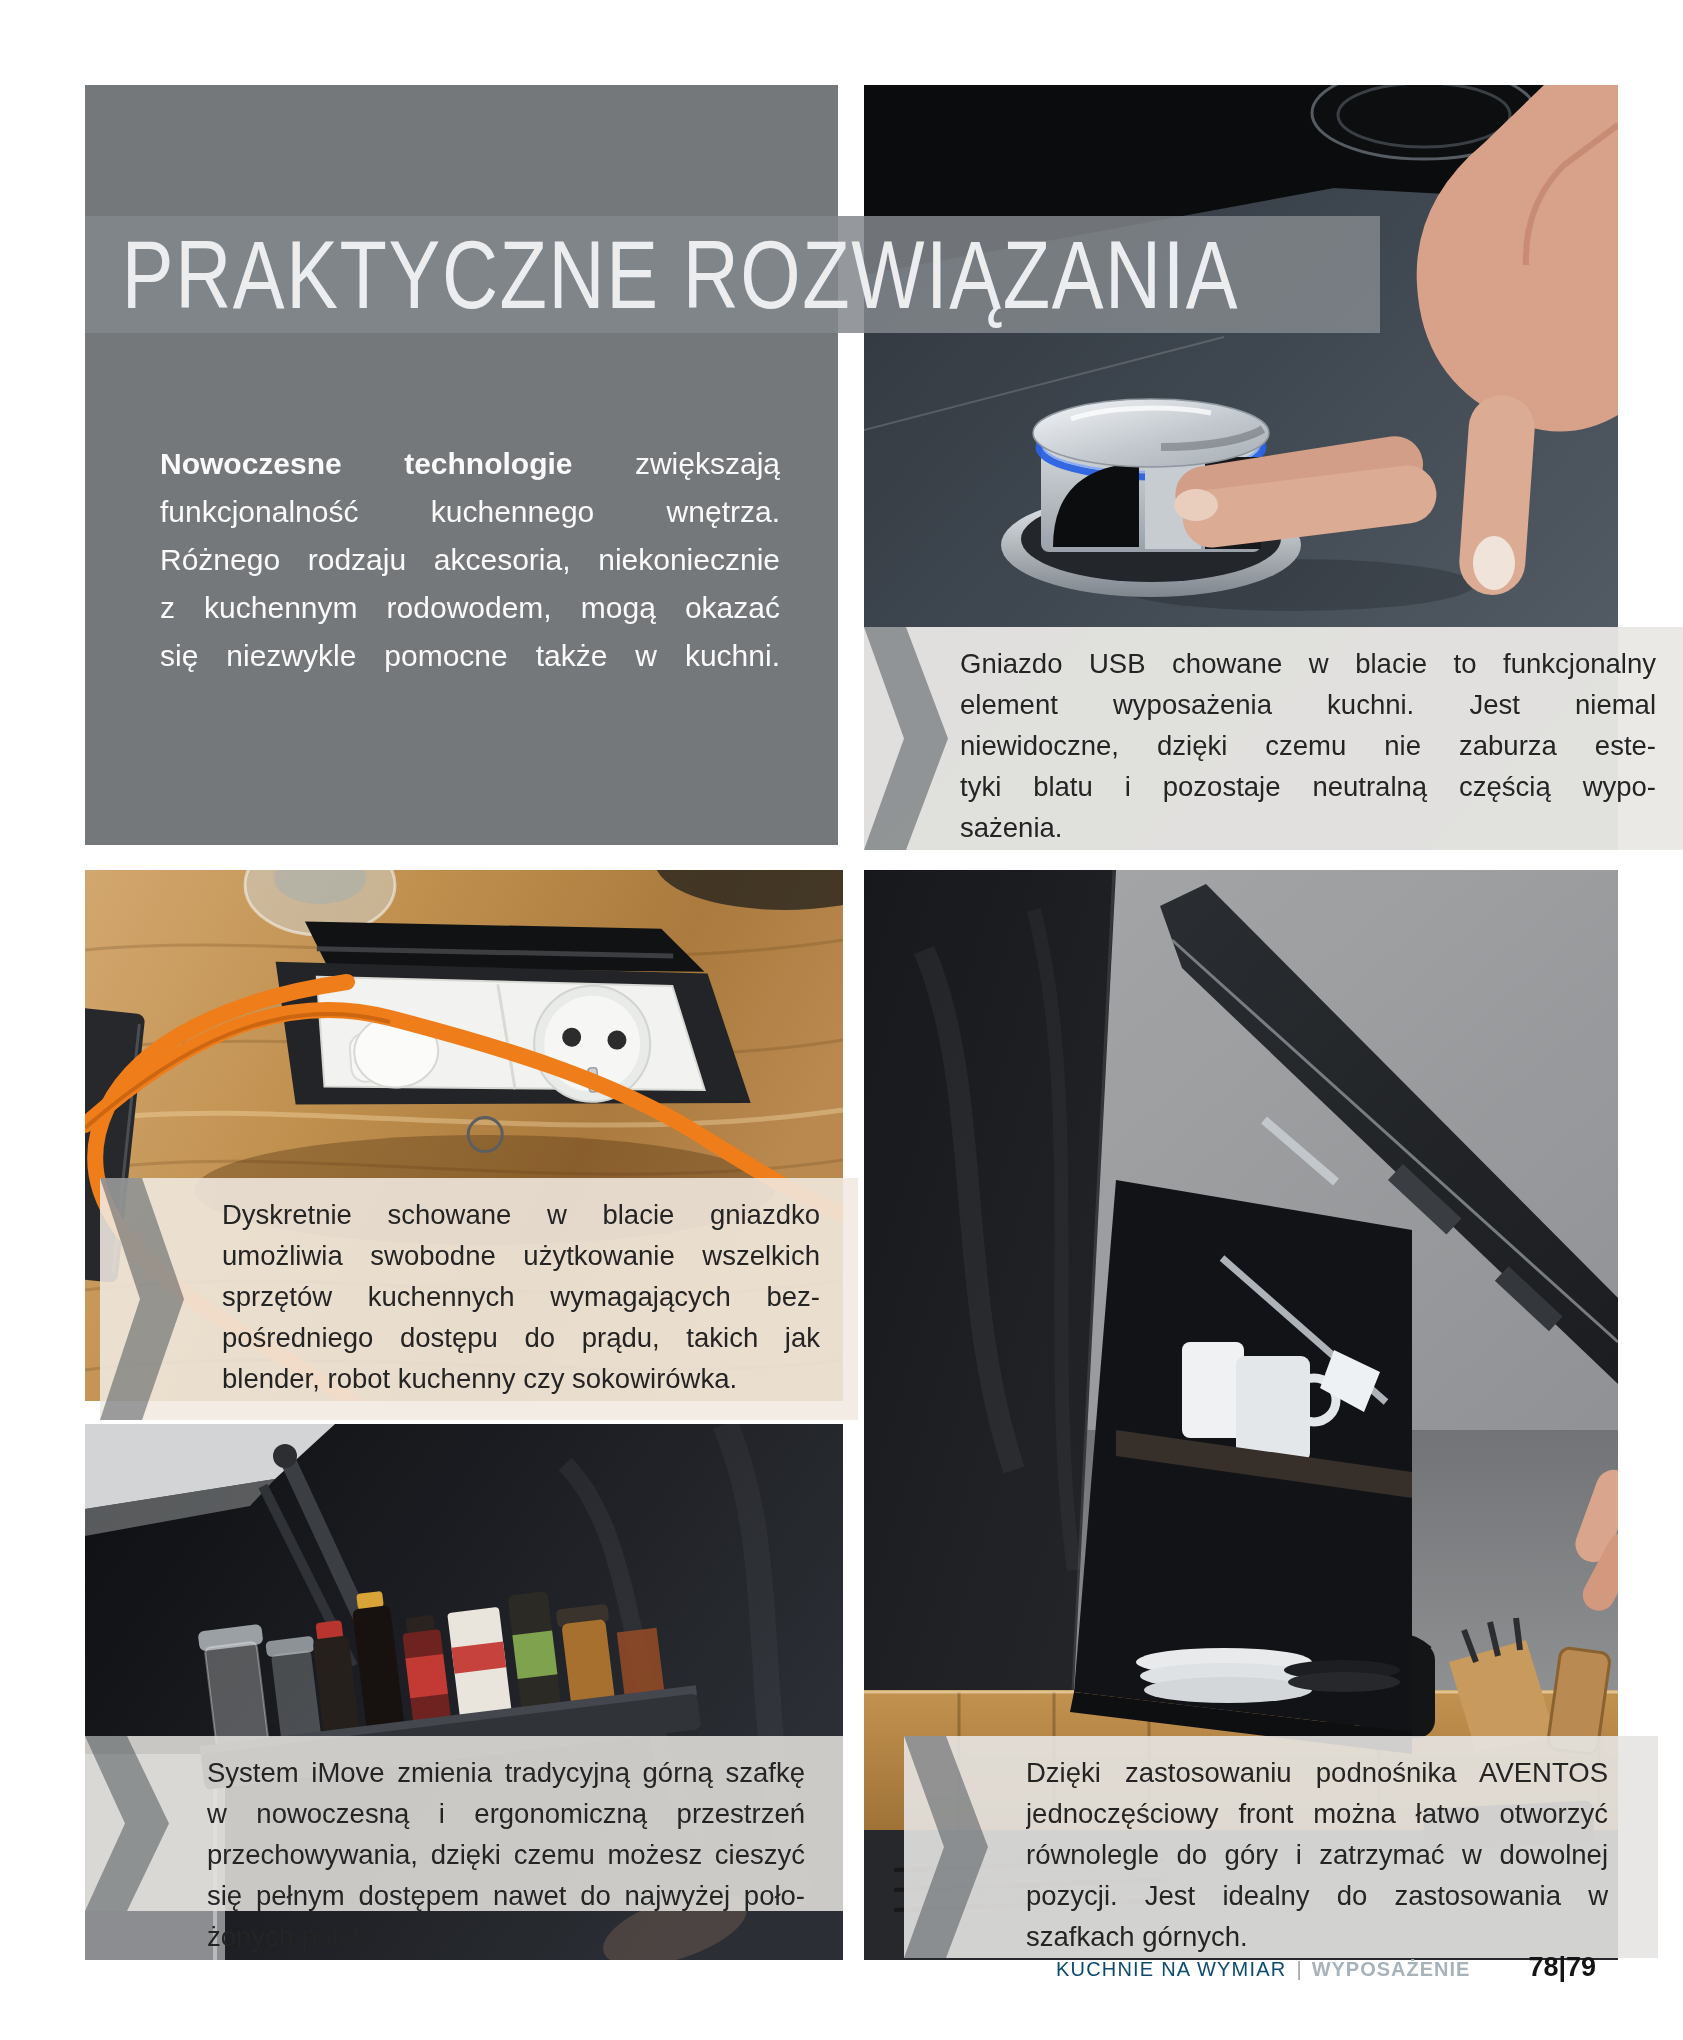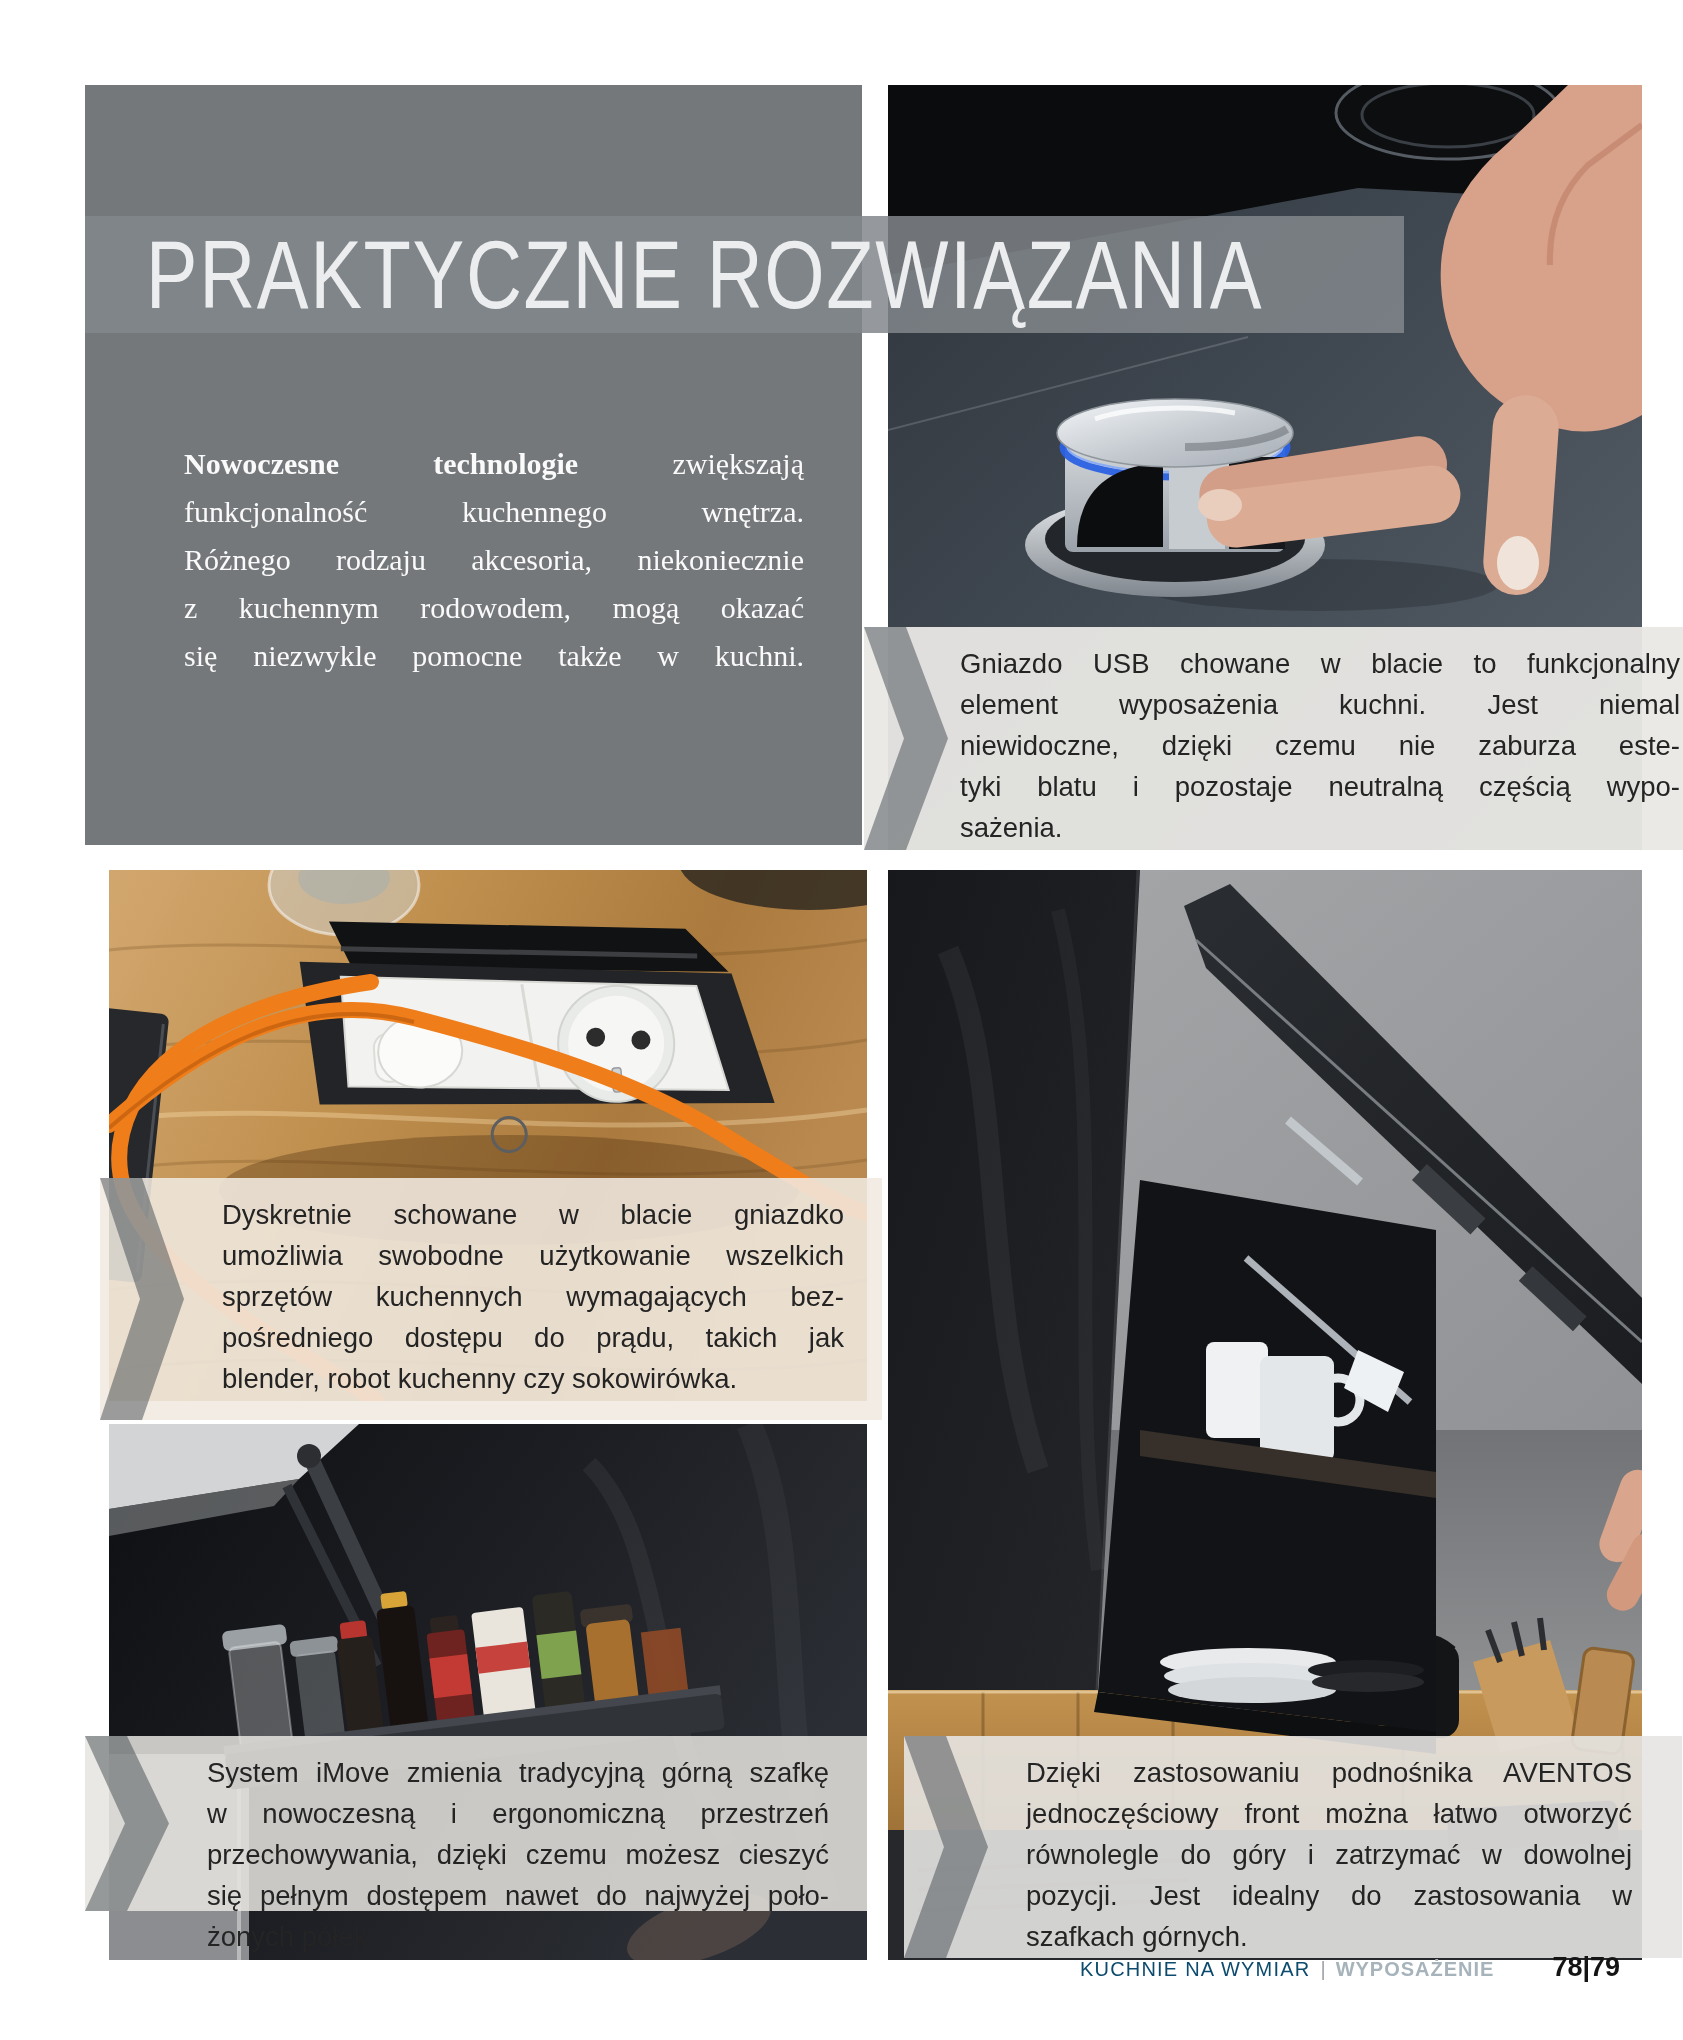--- a/index.html
+++ b/index.html
@@ -1,23 +1,23 @@
 <!DOCTYPE html>
 <html><head>
 <meta charset="utf-8">
 <style>
   html,body{margin:0;padding:0;background:#ffffff;}
   body{width:1683px;height:2040px;position:relative;overflow:hidden;
        font-family:"Liberation Sans",sans-serif;}
-  .abs{position:absolute;padding-left:24px;}
+  .abs{position:absolute;}
   
   .intro-box{left:85px;top:85px;width:753px;height:760px;background:#75787b;z-index:1;}
   .intro-text{left:160px;top:440px;width:620px;z-index:2;color:#fafafa;
               font-size:30px;line-height:48px;}
-  .iline{text-align:justify;text-align-last:justify;height:48px;overflow:hidden;font-family:Liberation Serif, serif;}
+  .iline{text-align:justify;text-align-last:justify;height:48px;overflow:hidden;}
   .iline.last{}
   .intro-text b{font-weight:bold;}
   
   .title-banner{left:85px;top:216px;width:1295px;height:117px;
                 background:rgba(131,135,140,0.85);z-index:6;}
   .title-banner h1{margin:0;padding-left:46px;line-height:117px;white-space:nowrap;
     font-size:97px;font-weight:300;letter-spacing:2px;color:#ecedee;
     transform:scaleX(0.80);transform-origin:0 50%;}
   
   figure{margin:0;z-index:1;overflow:hidden;}

